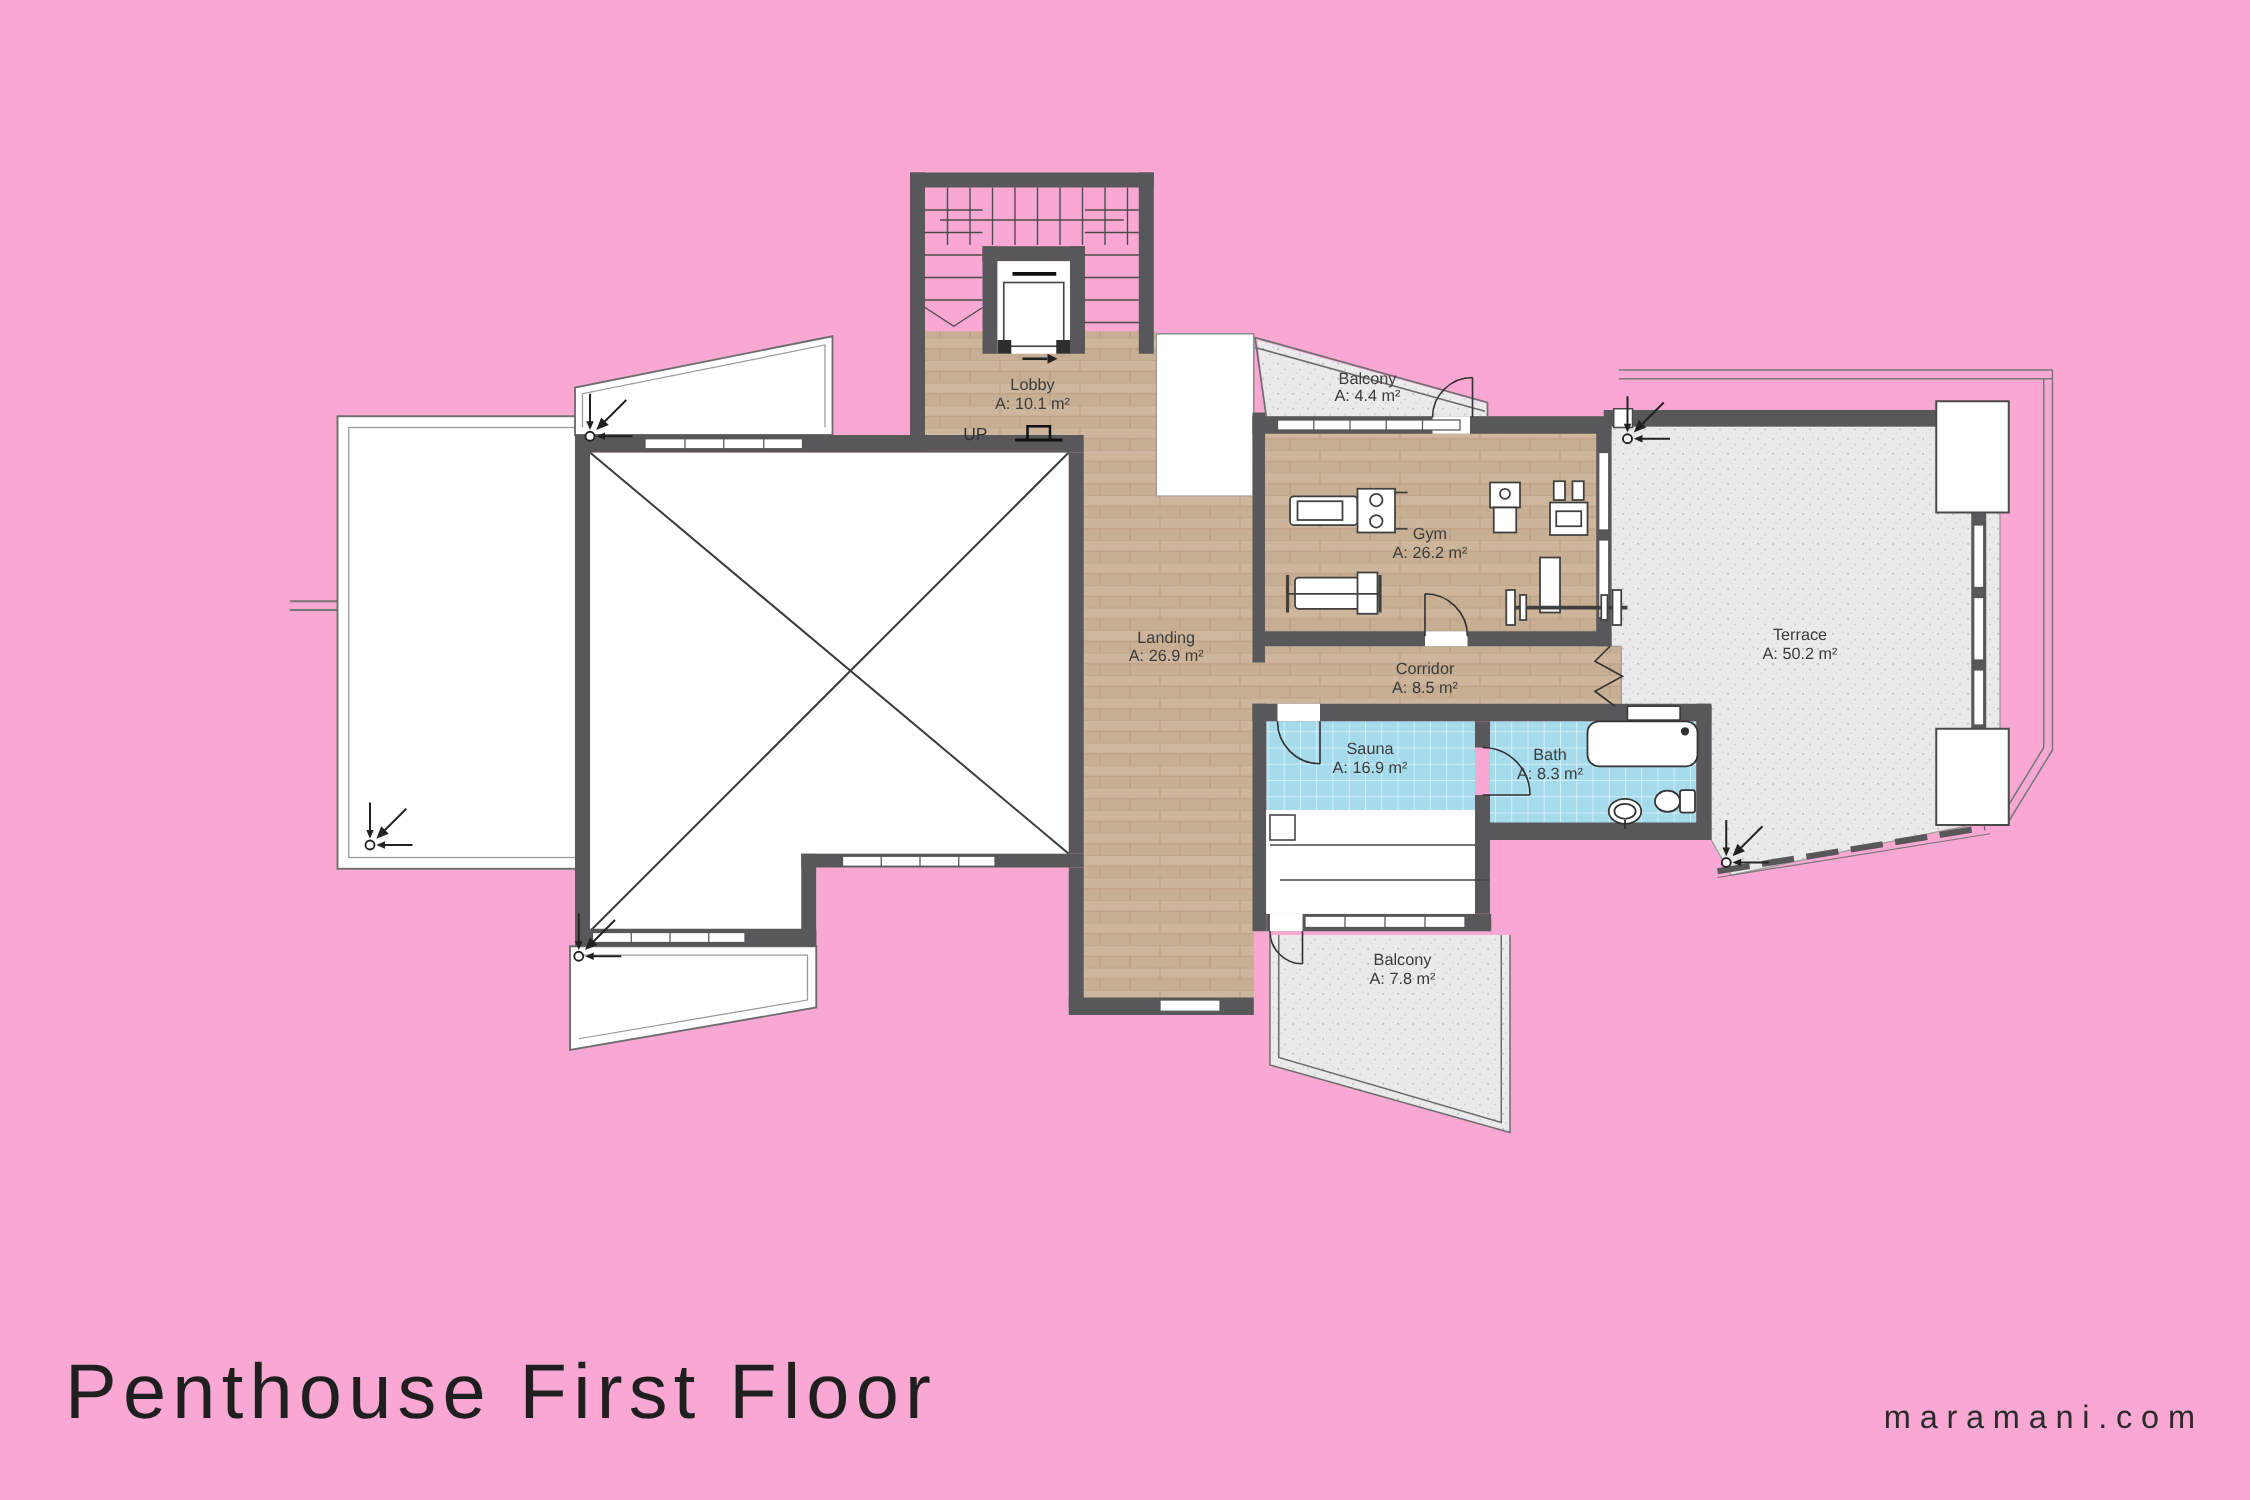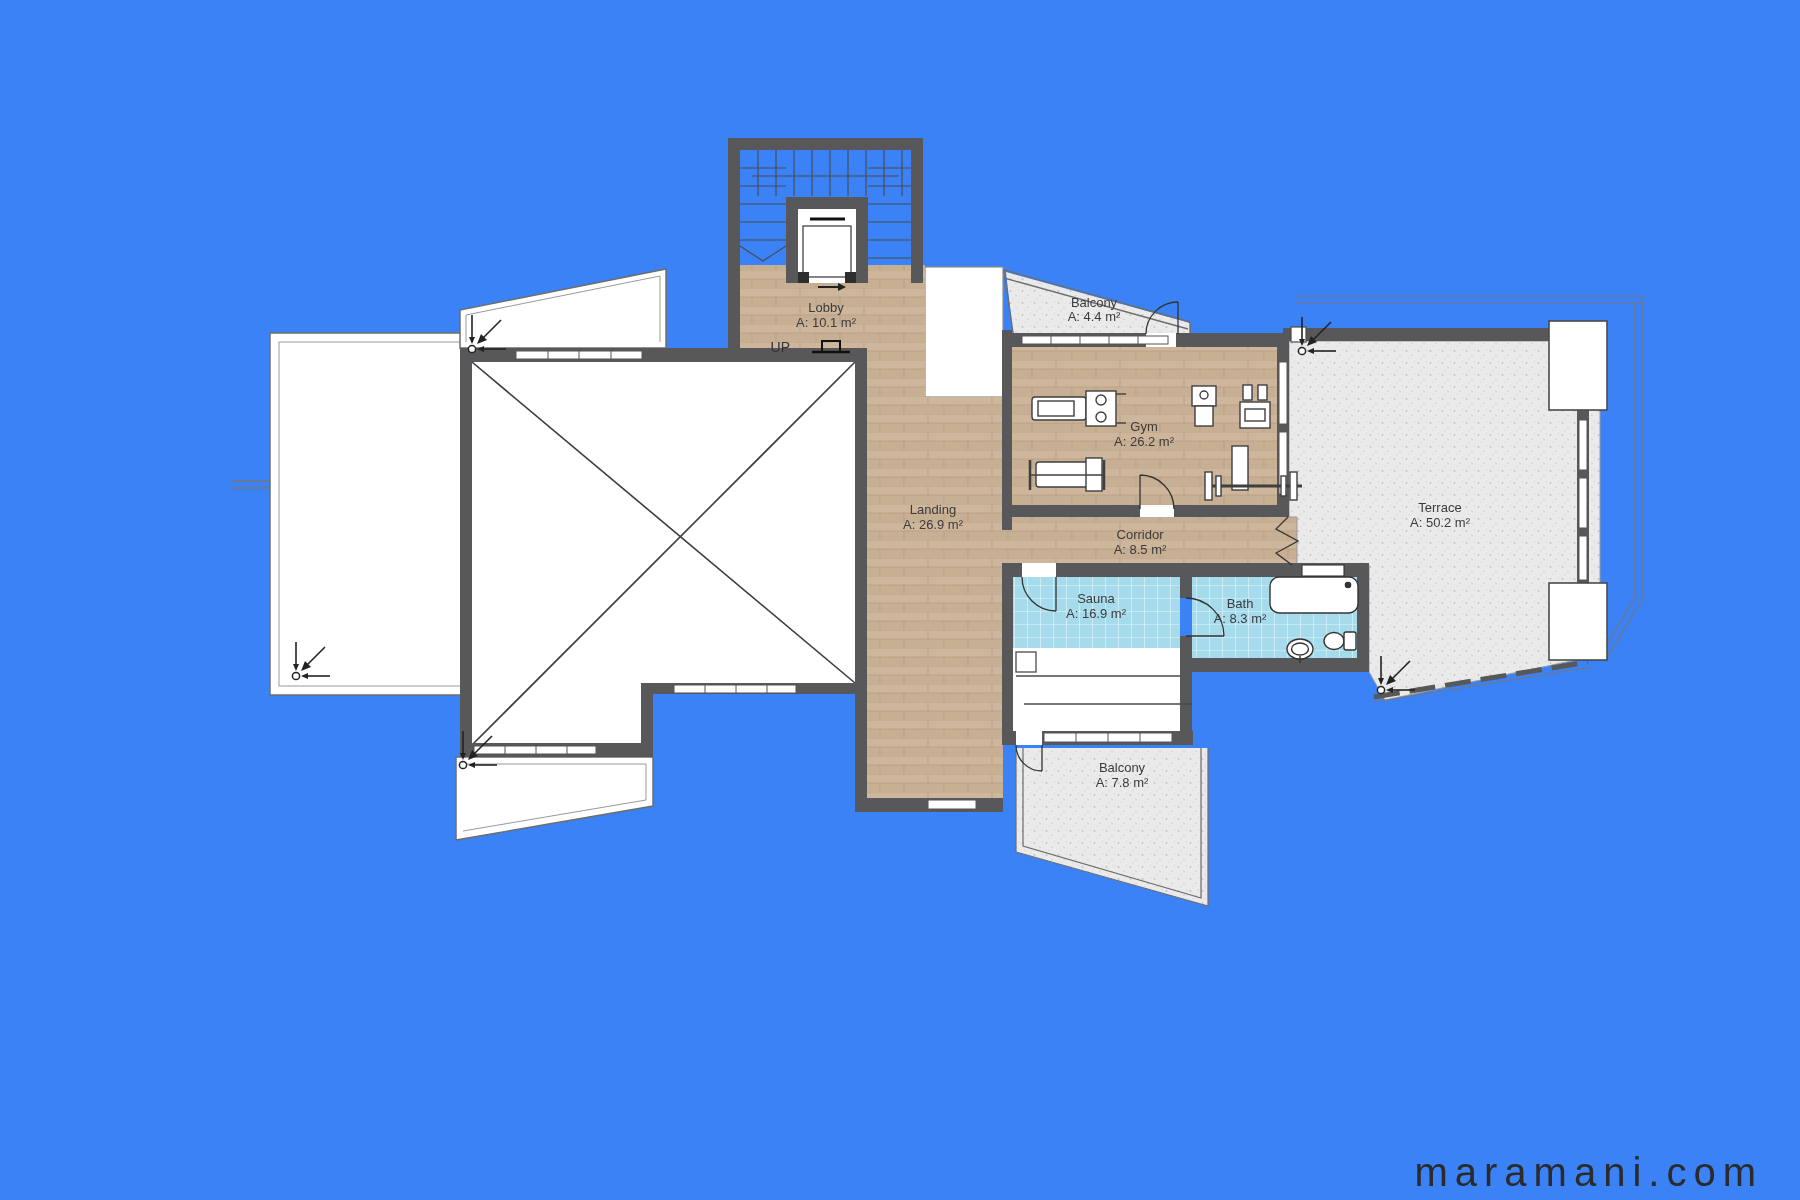--- a/index.html
+++ b/index.html
@@ -1,24 +1,24 @@
 <!DOCTYPE html>
 <html><head>
 <meta charset="utf-8">
 <style>
   html,body{margin:0;padding:0;background:#ffffff;}
-  .page{position:relative;width:1800px;height:1200px;background:#3b82f6;overflow:hidden;
+  .page{position:relative;width:1800px;height:1200px;background:#f9a8d4;overflow:hidden;
         font-family:"Liberation Sans", sans-serif;}
   .plan-svg{position:absolute;left:0;top:0;}
   .caption-title{position:absolute;left:52px;top:1078px;font-size:62px;letter-spacing:5px;
         font-weight:300;color:#1f1f1f;}
   .caption-id{position:absolute;right:37px;top:1040px;font-size:66px;letter-spacing:11px;
         font-weight:300;color:#1c1c1c;text-align:right;}
-  .caption-site{position:absolute;right:37px;top:1118px;font-size:40px;letter-spacing:7px;
-        font-weight:300;color:#2b2b2b;text-align:right;margin-top:32px;}
+  .caption-site{position:absolute;right:37px;top:1118px;font-size:26px;letter-spacing:7px;
+        font-weight:300;color:#2b2b2b;text-align:right;}
   text.room-name,text.room-area{font-family:"Liberation Sans",sans-serif;font-size:13px;
         fill:#3b3b3b;text-anchor:middle;}
   text.up-label{font-family:"Liberation Sans",sans-serif;font-size:14px;fill:#333;}
 </style>
 </head>
 <body>
 
 <div class="page">
 
 <svg class="plan-svg" width="1800" height="1200" viewBox="0 0 1800 1200">
@@ -287,15 +287,16 @@
     <text class="room-name" x="1094" y="307">Balcony</text>
     <text class="room-area" x="1094" y="321">A: 4.4 m²</text>
 
     <text class="room-name" x="1122" y="772">Balcony</text>
     <text class="room-area" x="1122" y="787">A: 7.8 m²</text>
 
     <text class="up-label" x="790" y="352" text-anchor="end">UP</text>
   </g>
 </svg>
 
+<div class="caption-title">Penthouse First Floor</div>
 <div class="caption-site">maramani.com</div>
 
 </div>
 
 </body></html>

